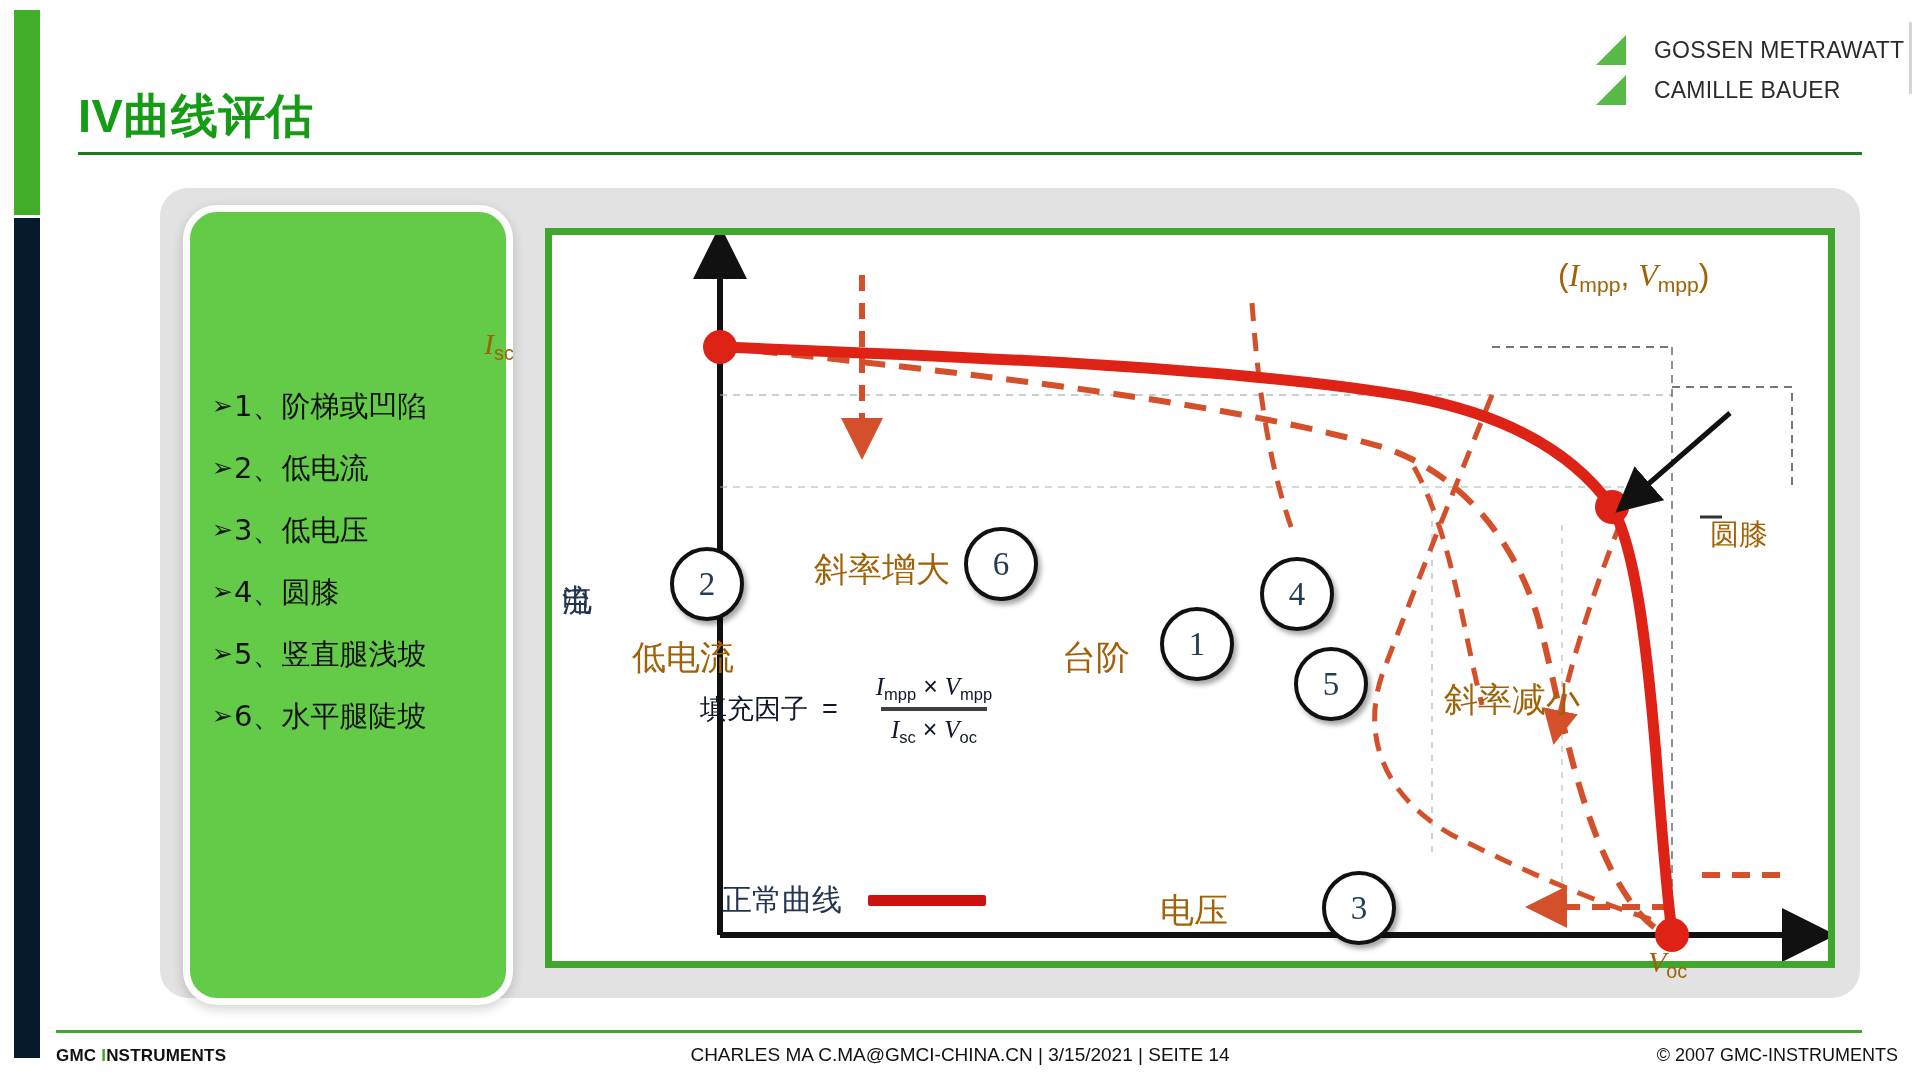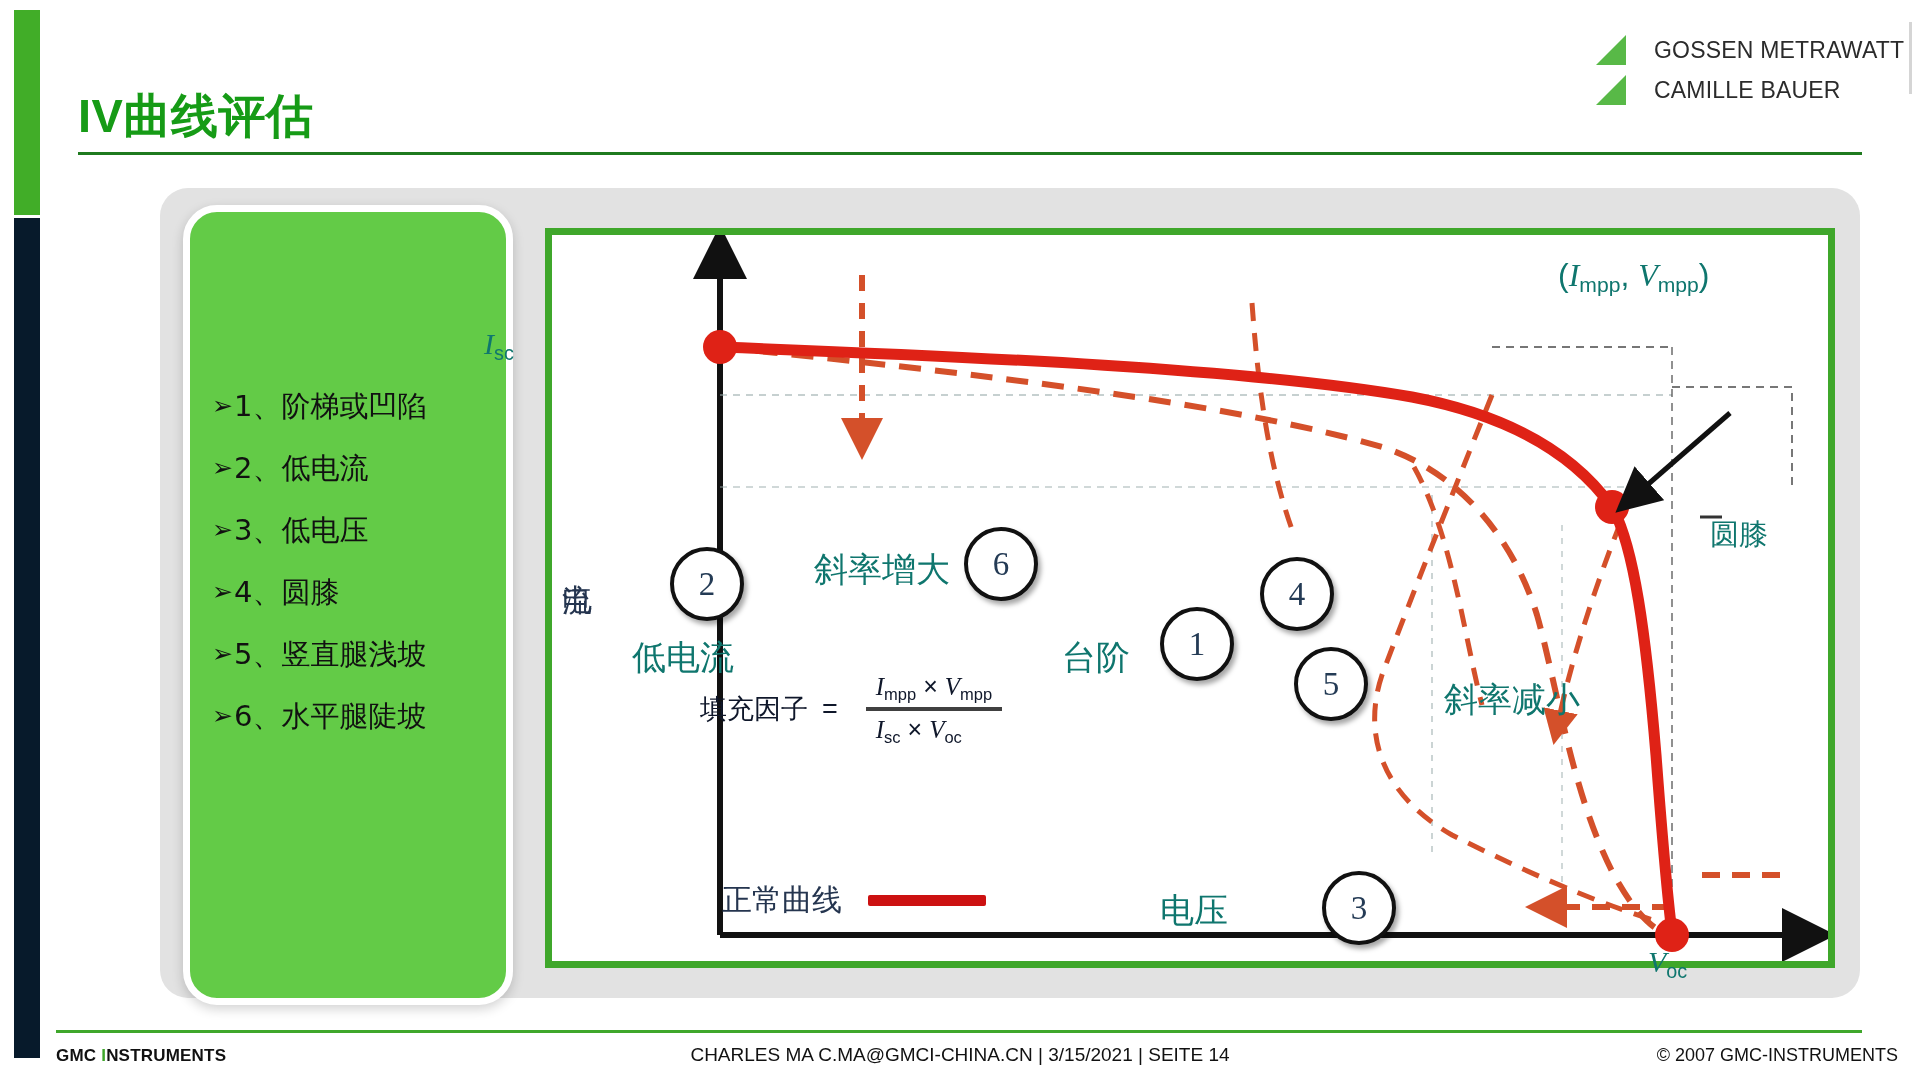--- a/index.html
+++ b/index.html
@@ -56,21 +56,21 @@
     font-size:25px;margin-right:1px;line-height:1.05;color:#111;
   }
 
   
   .chart-box{
     position:absolute;left:545px;top:228px;width:1290px;height:740px;
     background:#ffffff;border:7px solid #3FA72B;box-sizing:border-box;
   }
   .chart-svg{position:absolute;left:0;top:0;width:100%;height:100%;}
 
-  .clabel{position:absolute;color:#0f766e;white-space:nowrap;}
+  .clabel{position:absolute;color:#a16207;white-space:nowrap;}
   .cn{font-family:"DejaVu Sans","Liberation Sans",sans-serif;}
 
   
   .marker{
     position:absolute;width:74px;height:74px;border-radius:50%;
     background:#fff;border:4px solid #111;
     box-shadow:3px 4px 5px rgba(0,0,0,.35);
     display:flex;align-items:center;justify-content:center;
     font-size:33px;color:#243B55;
     font-family:"Liberation Serif","DejaVu Serif",serif;
@@ -79,21 +79,21 @@
 
   
   .mathit{font-family:"Liberation Serif","DejaVu Serif",serif;font-style:italic;}
   .sub{font-size:.66em;font-style:normal;vertical-align:-.28em;
        font-family:"Liberation Sans","DejaVu Sans",sans-serif;}
 
   .formula{
     position:absolute;left:700px;top:672px;
     display:flex;align-items:center;color:#0f172a;font-size:27px;
   }
-  .frac{display:inline-flex;flex-direction:column;margin-left:14px;}
+  .frac{display:inline-flex;flex-direction:column;align-items:center;margin-left:14px;}
   .frac .num{padding:0 10px 3px;font-size:25px;}
   .frac .den{padding:4px 10px 0;font-size:25px;border-top:4px solid #404040;}
 
   .legend{position:absolute;left:722px;top:880px;display:flex;align-items:center;}
   .legend-label{font-size:30px;color:#25354F;margin-right:26px;}
   .legend-swatch{width:118px;height:11px;background:#CC1111;border-radius:2px;}
 
   .axis-y-label{
     position:absolute;left:556px;top:560px;
     font-size:30px;color:#25354F;

